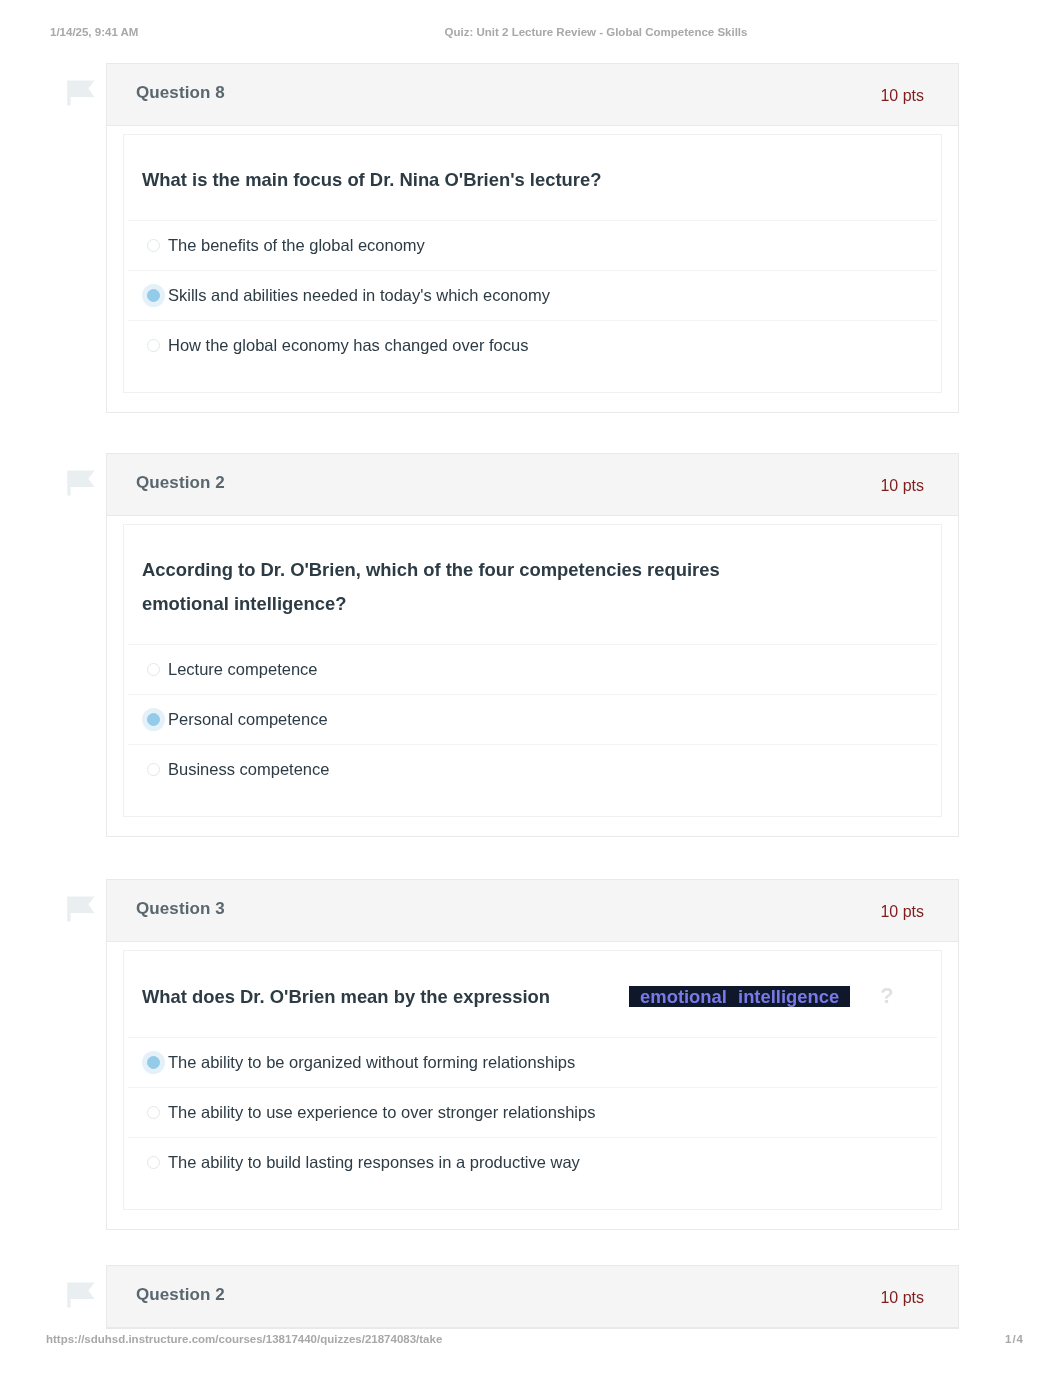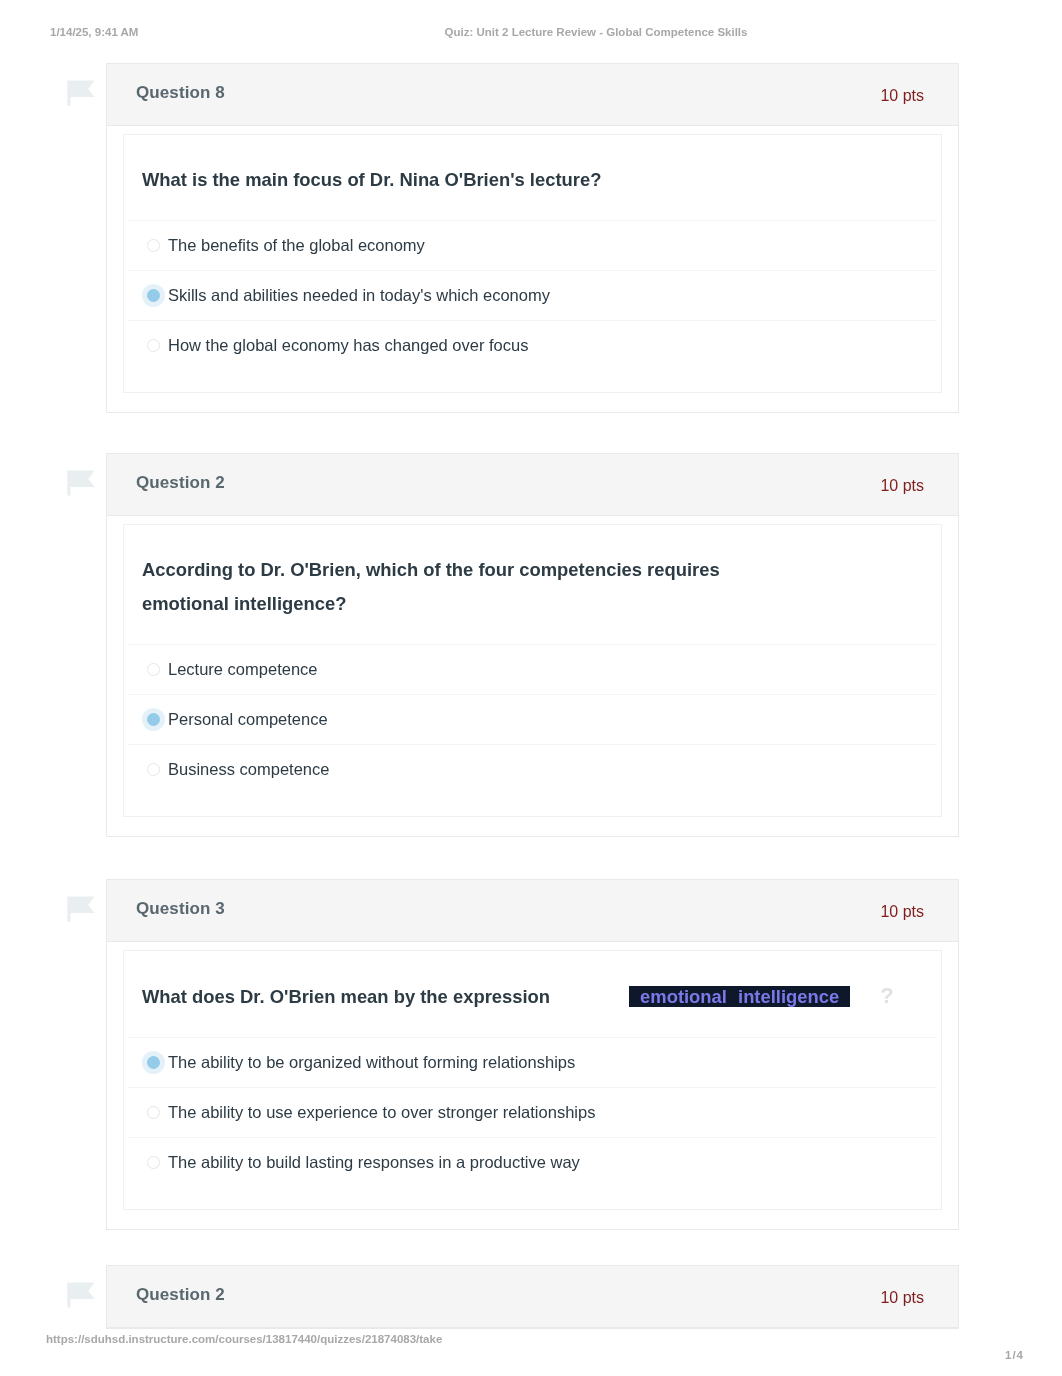--- a/index.html
+++ b/index.html
@@ -17,21 +17,21 @@
 
   
   .print-header,
   .print-footer { position:absolute; left:0; width:1062px; height:16px;
                   font-size:11.5px; line-height:16px; color:#a8a8a8;font-weight:bold; }
   .print-header { top:24px; }
   .print-footer { top:1331px; }
   .ph-left  { position:absolute; left:50px;  top:0; }
   .ph-center{ position:absolute; left:0; top:0; width:1192px; text-align:center; }
   .pf-left  { position:absolute; left:46px;  top:0; }
-  .pf-right { position:absolute; right:38px; top:16px; letter-spacing:1px; }
+  .pf-right { position:absolute; right:38px; top:0; letter-spacing:1px; }
 
   
   .q-wrap   { position:absolute; left:0; width:1062px; }
   .flagbtn  { position:absolute; left:66px; top:16px; width:30px; height:30px;
               line-height:0; }
 
   .question { position:absolute; left:106px; width:853px;
               border:1px solid #e7e9ea; background:#ffffff; }
 
   .q-head   { position:relative; height:62px; background:#f5f5f5;

